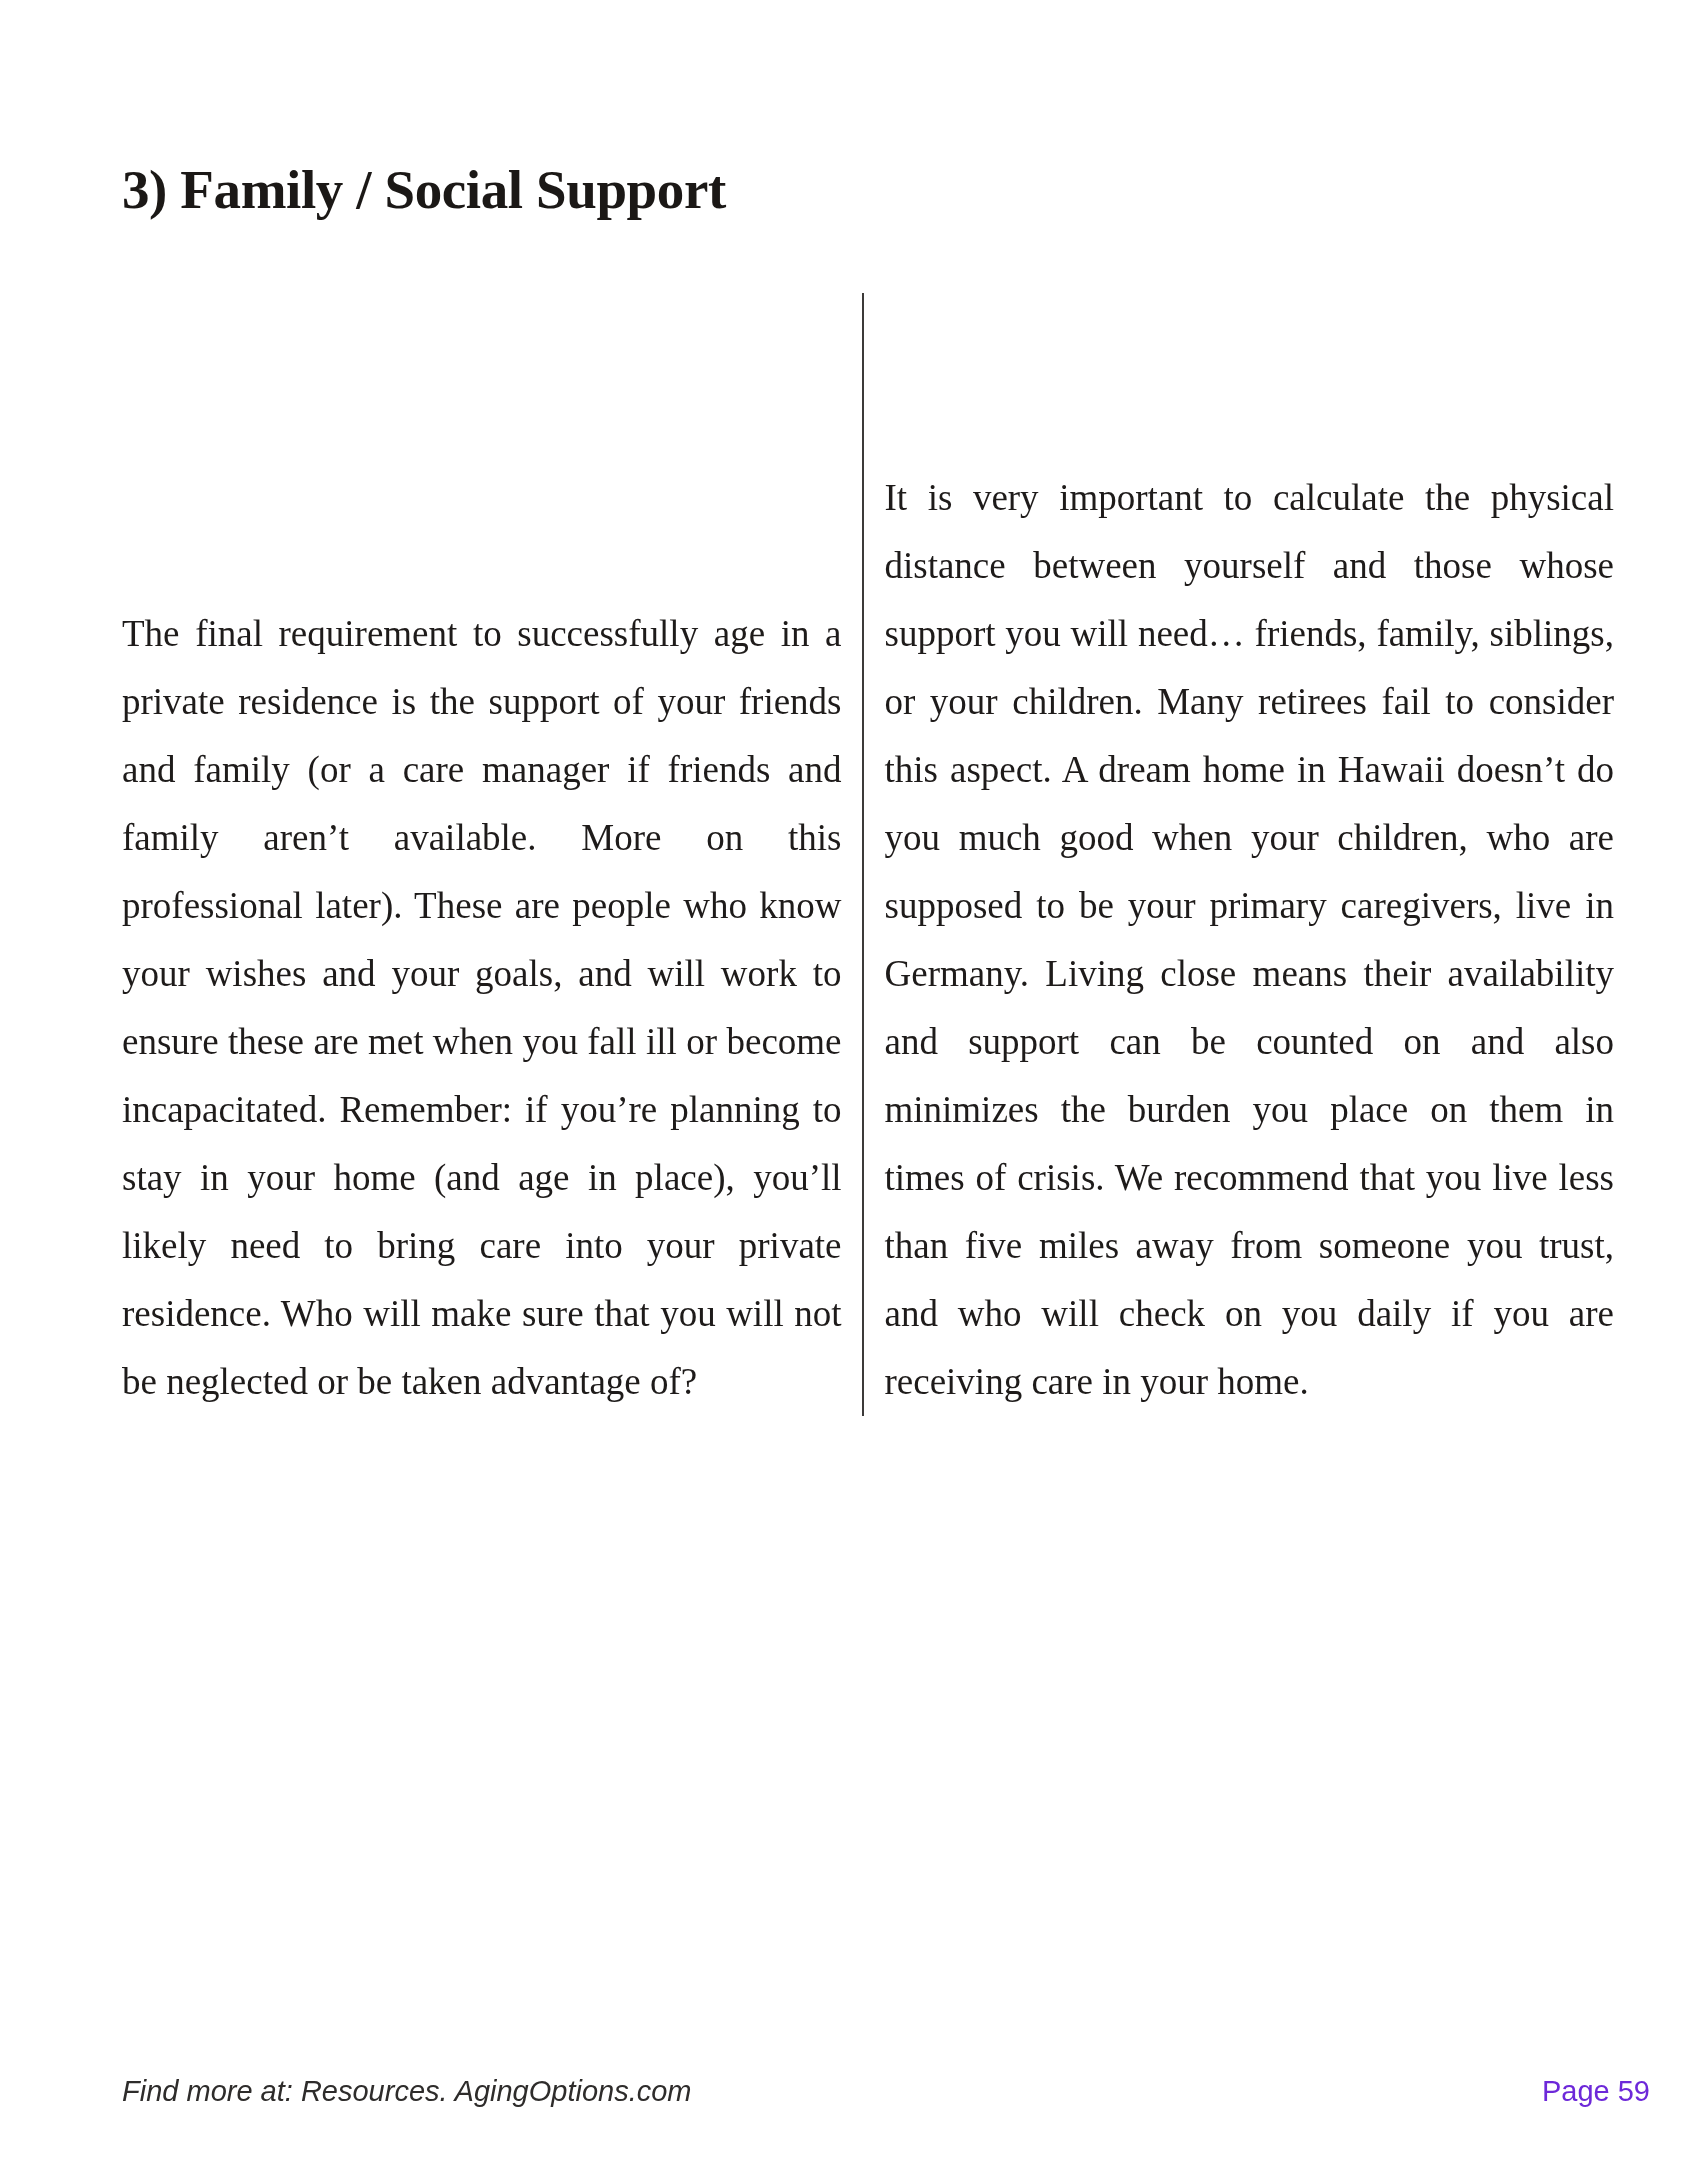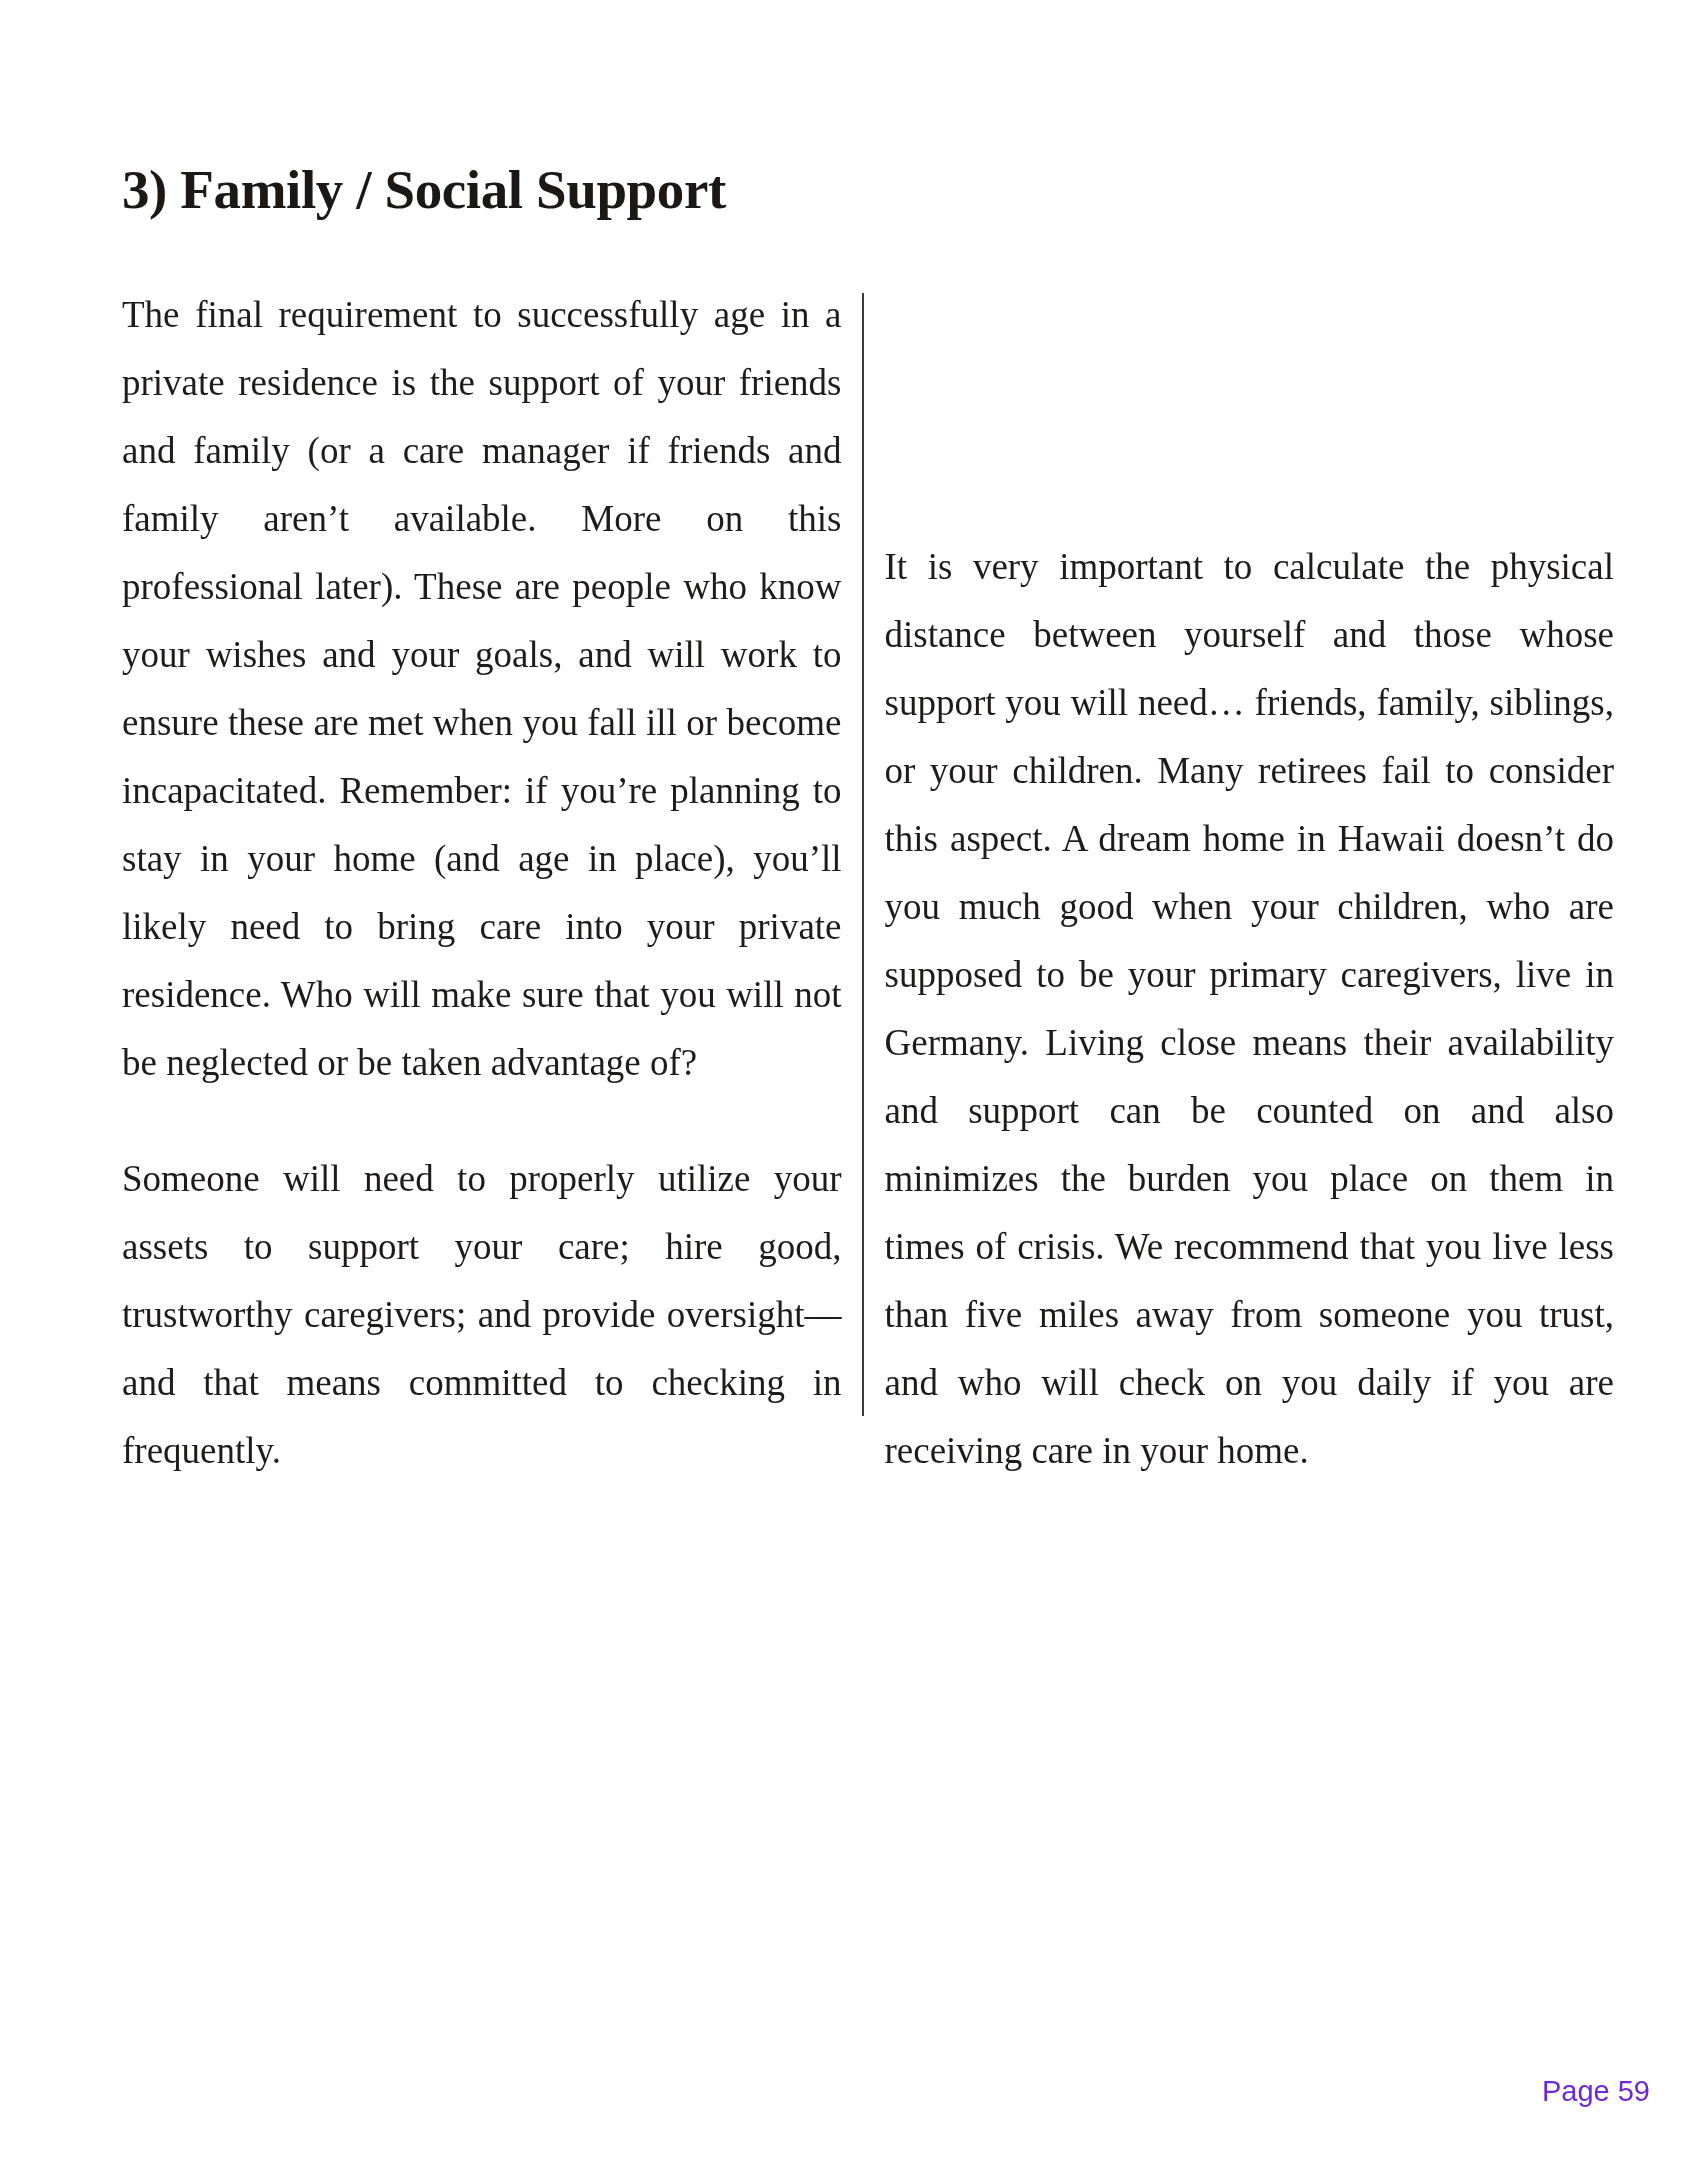--- a/index.html
+++ b/index.html
@@ -90,30 +90,30 @@
 <body>
 
 <div class="page">
 
   <h1 class="heading">3) Family / Social Support</h1>
 
   <div class="columns">
 
     <div class="col col-left">
       <p>The final requirement to successfully age in a private residence is the support of your friends and family (or a care manager if friends and family aren’t available. More on this professional later). These are people who know your wishes and your goals, and will work to ensure these are met when you fall ill or become incapacitated. Remember: if you’re planning to stay in your home (and age in place), you’ll likely need to bring care into your private residence. Who will make sure that you will not be neglected or be taken advantage of?</p>
-      <p>Someone will need to properly utilize your assets to support your care; hire good, trustworthy caregivers; and provide oversight—and that means committed to checking in frequently.</p>
     </div>
 
     <div class="gap">
       <div class="divider"></div>
     </div>
 
     <div class="col col-right">
       <p>It is very important to calculate the physical distance between yourself and those whose support you will need… friends, family, siblings, or your children. Many retirees fail to consider this aspect. A dream home in Hawaii doesn’t do you much good when your children, who are supposed to be your primary caregivers, live in Germany. Living close means their availability and support can be counted on and also minimizes the burden you place on them in times of crisis. We recommend that you live less than five miles away from someone you trust, and who will check on you daily if you are receiving care in your home.</p>
     </div>
 
   </div>
 
+  <div class="footer-left">Find more at: Resources. AgingOptions.com</div>
 
   <div class="footer-right">Page 59</div>
 
 </div>
 
 
 </body></html>

